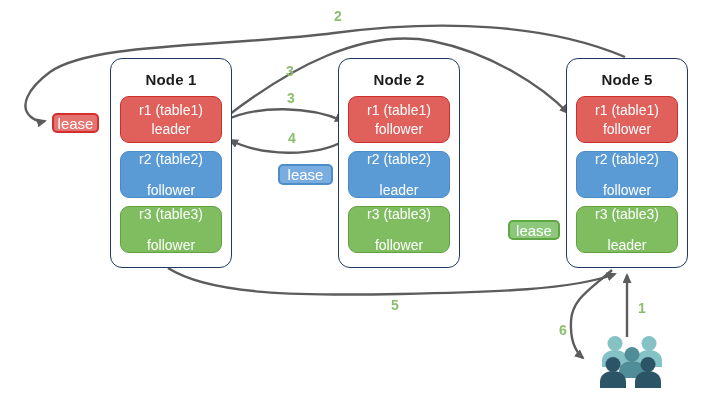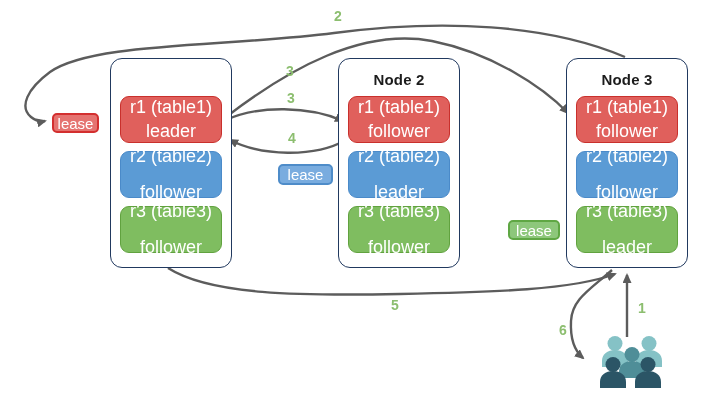--- a/index.html
+++ b/index.html
@@ -12,21 +12,21 @@
   html,body{margin:0;padding:0;background:#fff;}
   body{font-family:"Liberation Sans", sans-serif;}
   .canvas{position:relative;width:704px;height:405px;background:#ffffff;overflow:hidden;}
 
   .node{position:absolute;top:58px;width:122px;height:210px;background:#fff;
         border:1.6px solid var(--node-border);border-radius:12px;box-sizing:border-box;}
   .node-title{position:absolute;top:12px;left:0;right:0;text-align:center;
         font-size:15px;font-weight:bold;color:#1c1c1c;letter-spacing:.2px;}
   .replica{position:absolute;left:9px;width:102px;height:47px;border-radius:9px;
         box-sizing:border-box;display:flex;flex-direction:column;align-items:center;
-        justify-content:center;color:#fff;font-size:18px;line-height:1.3;text-align:center;}
+        justify-content:center;color:#fff;font-size:14px;line-height:1.3;text-align:center;}
   .replica.red{background:var(--red-fill);border:1.5px solid var(--red-border);}
   .replica.blue{background:var(--blue-fill);border:1.5px solid var(--blue-border);gap:12px;}
   .replica.green{background:var(--green-fill);border:1.5px solid var(--green-border);}
   .r-pos-0{top:37px;} .r-pos-1{top:92px;} .r-pos-2{top:147px;gap:13px;}
 
   .lease{position:absolute;height:20px;border-radius:5px;box-sizing:border-box;
         color:#fff;font-size:15px;display:flex;align-items:center;justify-content:center;}
   .lease.red{left:52px;top:113px;width:47px;background:var(--lease-red);border:2px solid #D32F2F;}
   .lease.blue{left:278px;top:164px;width:55px;height:21px;background:var(--lease-blue);border:2px solid #4E8CC9;}
   .lease.green{left:508px;top:220px;width:52px;background:var(--lease-green);border:2px solid #5FA744;}
@@ -77,20 +77,21 @@
     <g>
       <use href="#person" x="602" y="336" fill="#85C2C6"></use>
       <use href="#person" x="636" y="336" fill="#85C2C6"></use>
       <use href="#person" x="619" y="347" fill="#4F8E98"></use>
       <use href="#person" x="600" y="357" fill="#2B5566"></use>
       <use href="#person" x="635" y="357" fill="#2B5566"></use>
     </g>
   </svg>
 
   <div class="node" style="left:110px">
+    <div class="node-title">Node 1</div>
     <div class="replica red r-pos-0">
       <span>r1 (table1)</span>
       <span>leader</span>
     </div>
     <div class="replica blue r-pos-1">
       <span>r2 (table2)</span>
       <span>follower</span>
     </div>
     <div class="replica green r-pos-2">
       <span>r3 (table3)</span>
@@ -108,21 +109,21 @@
       <span>r2 (table2)</span>
       <span>leader</span>
     </div>
     <div class="replica green r-pos-2">
       <span>r3 (table3)</span>
       <span>follower</span>
     </div>
   </div>
 
   <div class="node" style="left:566px">
-    <div class="node-title">Node 3</div>
+    <div class="node-title">Node 5</div>
     <div class="replica red r-pos-0">
       <span>r1 (table1)</span>
       <span>follower</span>
     </div>
     <div class="replica blue r-pos-1">
       <span>r2 (table2)</span>
       <span>follower</span>
     </div>
     <div class="replica green r-pos-2">
       <span>r3 (table3)</span>

